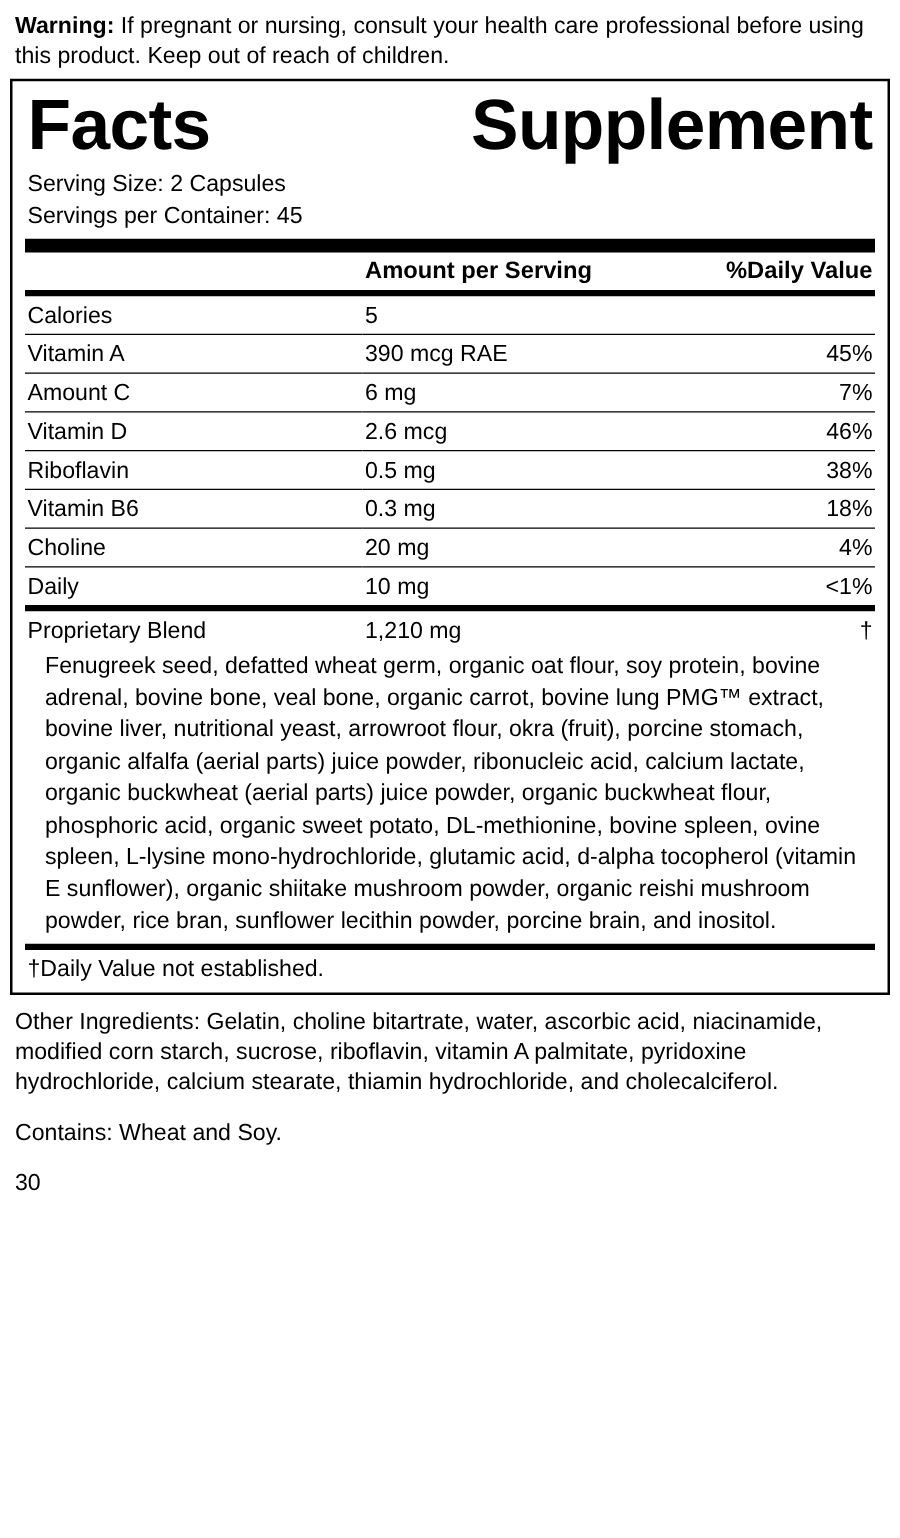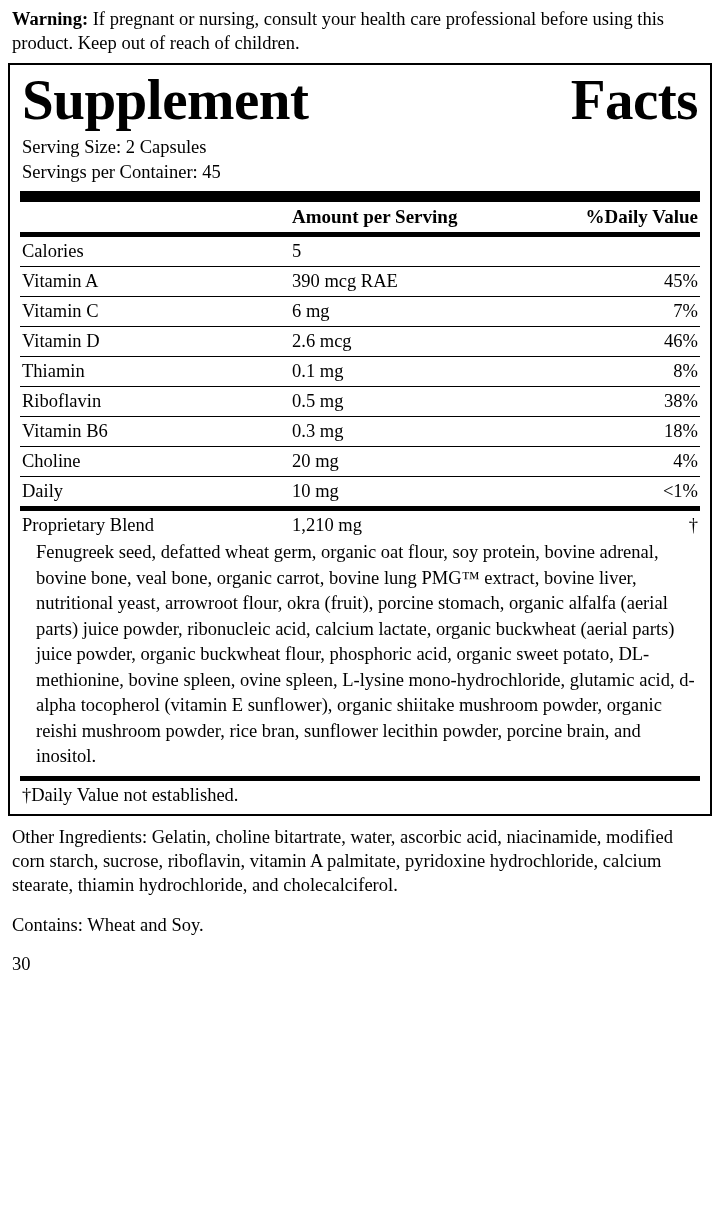--- a/index.html
+++ b/index.html
@@ -13,21 +13,20 @@
     font-family: "Liberation Sans", sans-serif;
     color: #000000;
     -webkit-font-smoothing: antialiased;
   }
   .page {
     width: 720px;
     height: 1230px;
     position: relative;
     box-sizing: border-box;
     padding: 0 8px;
-    font-family: Liberation Serif, serif;
   }
 
   
   .warning {
     font-size: 18.5px;
     line-height: 1.28;
     padding: 8px 4px 8px 4px;
   }
   .warning b {
     font-weight: bold;
@@ -128,22 +127,22 @@
 
 <div class="page">
 
   <div class="warning">
     <b>Warning:</b><span> If pregnant or nursing, consult your health care professional before using this product. Keep out of reach of children.</span>
   </div>
 
   <div class="facts-panel">
 
     <div class="facts-title">
+      <span>Facts</span>
       <span>Supplement</span>
-      <span>Facts</span>
     </div>
 
     <div class="serving-lines">
       <div>Serving Size: 2 Capsules</div>
       <div>Servings per Container: 45</div>
     </div>
 
     <div class="rule-thick"></div>
 
     <table class="facts">
@@ -164,33 +163,28 @@
           <td class="col-name">Calories</td>
           <td class="col-amt">5</td>
           <td class="col-dv"></td>
         </tr>
         <tr>
           <td class="col-name">Vitamin A</td>
           <td class="col-amt">390 mcg RAE</td>
           <td class="col-dv">45%</td>
         </tr>
         <tr>
-          <td class="col-name">Vitamin C</td>
+          <td class="col-name">Amount C</td>
           <td class="col-amt">6 mg</td>
           <td class="col-dv">7%</td>
         </tr>
         <tr>
           <td class="col-name">Vitamin D</td>
           <td class="col-amt">2.6 mcg</td>
           <td class="col-dv">46%</td>
-        </tr>
-        <tr>
-          <td class="col-name">Thiamin</td>
-          <td class="col-amt">0.1 mg</td>
-          <td class="col-dv">8%</td>
         </tr>
         <tr>
           <td class="col-name">Riboflavin</td>
           <td class="col-amt">0.5 mg</td>
           <td class="col-dv">38%</td>
         </tr>
         <tr>
           <td class="col-name">Vitamin B6</td>
           <td class="col-amt">0.3 mg</td>
           <td class="col-dv">18%</td>

